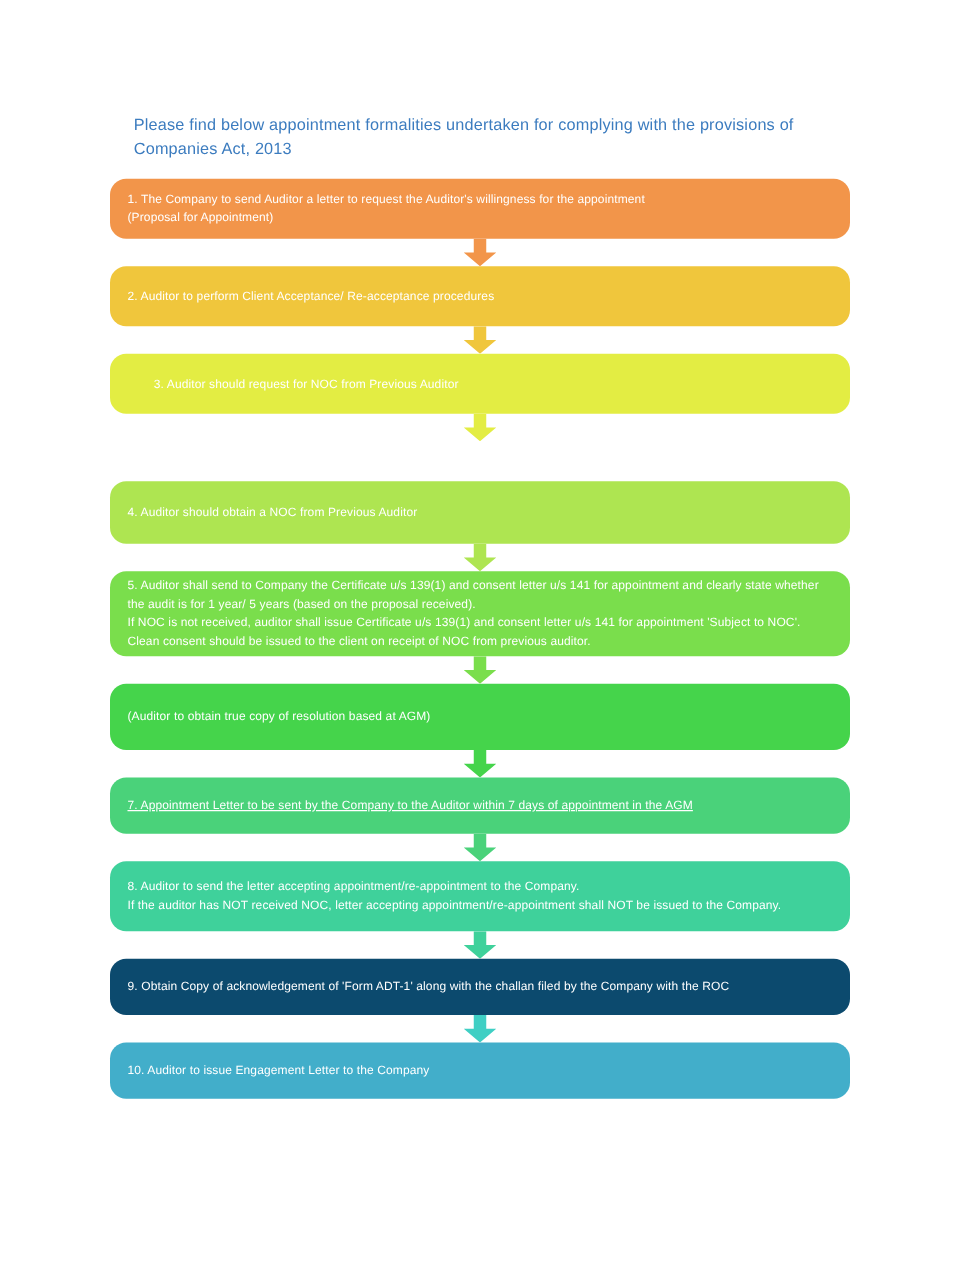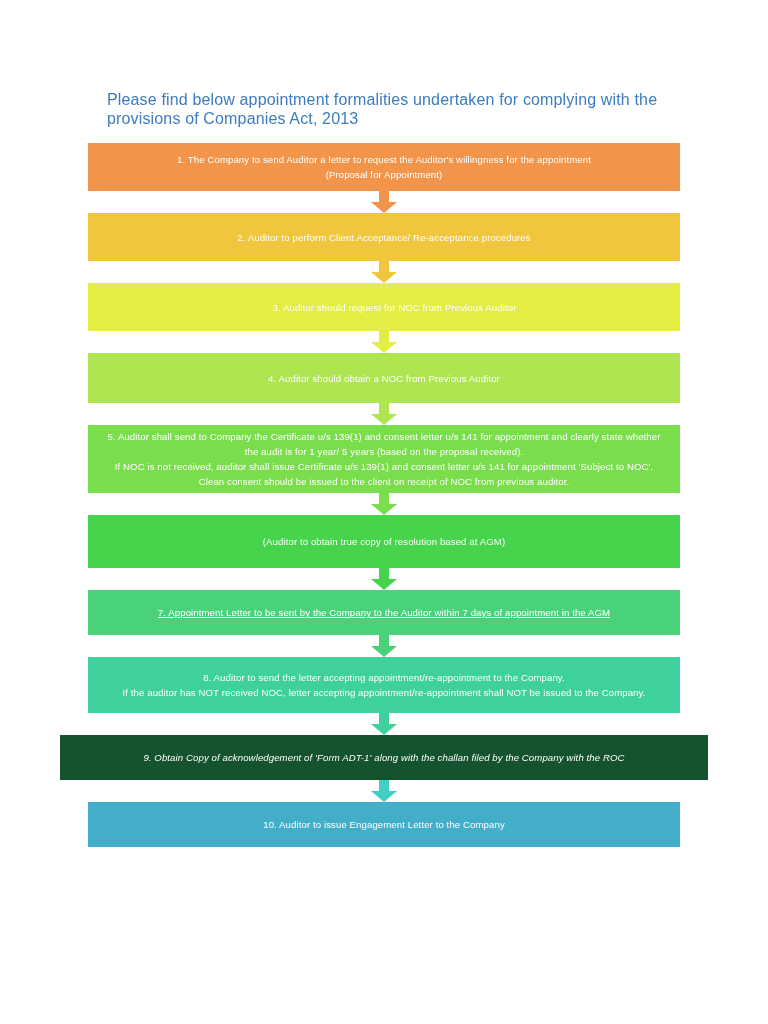--- a/index.html
+++ b/index.html
@@ -19,43 +19,43 @@
     width: 768px;
     height: 1024px;
     background: #ffffff;
   }
   .intro {
     position: absolute;
     left: 107px;
     top: 90px;
     width: 580px;
     color: #3C7CBF;
-    font-size: 16px;
+    font-size: 13px;
     line-height: 19px;
     letter-spacing: 0.15px;
   }
   .flow {
     position: absolute;
     left: 0;
     top: 143px;
     width: 768px;
   }
   .step {
     position: relative;
     margin: 0 auto;
     color: #ffffff;
-    text-align: center;
     display: flex;
     align-items: center;
     justify-content: center;
     box-sizing: border-box;
     padding: 4px 14px;
     font-size: 9.6px;
     line-height: 15px;
     letter-spacing: 0.1px;
+    border-radius: 13px;
   }
   .step-text {
     width: 100%;
   }
   .step-line {
     display: block;
   }
   .arrow-wrap {
     width: 768px;
     display: flex;
@@ -108,21 +108,21 @@
       <div class="step" style="background: rgb(227, 237, 67); width: 592px; min-height: 48px; padding-left: 35px;">
         <div class="step-text">
           <span class="step-line">3. Auditor should request for NOC from Previous Auditor</span>
         </div>
       </div>
       <div class="arrow-wrap" style="height: 22px;">
         <svg class="arrow" viewBox="0 0 26 22" width="26" height="22">
           <polygon points="8,0 18,0 18,11 26,11 13,22 0,11 8,11" fill="#E3ED43"></polygon>
         </svg>
       </div>
-      <div class="step" style="background: rgb(174, 229, 81); width: 592px; min-height: 50px;">
+      <div class="step" style="background: rgb(174, 229, 81); width: 592px; min-height: 50px; margin-top: 32px;">
         <div class="step-text">
           <span class="step-line">4. Auditor should obtain a NOC from Previous Auditor</span>
         </div>
       </div>
       <div class="arrow-wrap" style="height: 22px;">
         <svg class="arrow" viewBox="0 0 26 22" width="26" height="22">
           <polygon points="8,0 18,0 18,11 26,11 13,22 0,11 8,11" fill="#AEE551"></polygon>
         </svg>
       </div>
       <div class="step" style="background: rgb(122, 222, 76); width: 592px; min-height: 68px;">
@@ -160,21 +160,21 @@
         <div class="step-text">
           <span class="step-line">8. Auditor to send the letter accepting appointment/re-appointment to the Company.</span>
           <span class="step-line">If the auditor has NOT received NOC, letter accepting appointment/re-appointment shall NOT be issued to the Company.</span>
         </div>
       </div>
       <div class="arrow-wrap" style="height: 22px;">
         <svg class="arrow" viewBox="0 0 26 22" width="26" height="22">
           <polygon points="8,0 18,0 18,11 26,11 13,22 0,11 8,11" fill="#3FD19B"></polygon>
         </svg>
       </div>
-      <div class="step" style="background: #14532d; width: 648px; min-height: 45px; font-style: italic;">
+      <div class="step" style="background: #0c4a6e; width: 592px; min-height: 45px;">
         <div class="step-text">
           <span class="step-line">9. Obtain Copy of acknowledgement of 'Form ADT-1' along with the challan filed by the Company with the ROC</span>
         </div>
       </div>
       <div class="arrow-wrap" style="height: 22px;">
         <svg class="arrow" viewBox="0 0 26 22" width="26" height="22">
           <polygon points="8,0 18,0 18,11 26,11 13,22 0,11 8,11" fill="#3FCFC4"></polygon>
         </svg>
       </div>
       <div class="step" style="background: rgb(66, 174, 202); width: 592px; min-height: 45px;">

